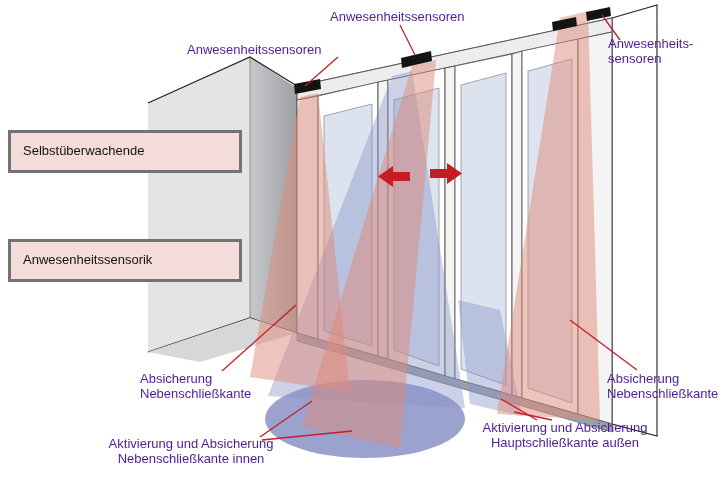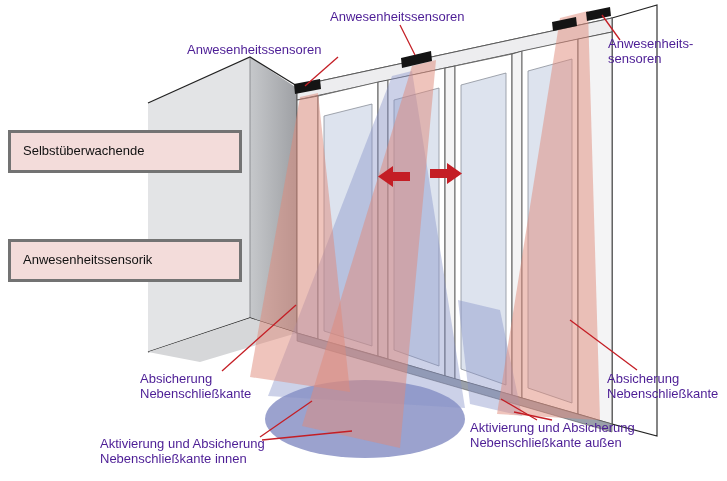--- a/index.html
+++ b/index.html
@@ -1,21 +1,21 @@
 <!DOCTYPE html>
 <html style="--accent-red: #c41e25; --zone-pink: #e08a7a; --zone-blue: #8691c8; --ellipse-blue: #8a92c6; --glass-blue: #dde3ee; --box-bg: #f3dcda; --wall-gray: #b2b4b8;"><head>
 <meta charset="utf-8">
 <style>
   html,body{margin:0;padding:0;background:#fff;}
   #stage{position:relative;width:727px;height:481px;background:#fff;overflow:hidden;
          font-family:"Liberation Sans",sans-serif;}
   #scene{position:absolute;left:0;top:0;z-index:1;}
   .lbl{position:absolute;z-index:3;font-size:13px;color:#4c1d95;line-height:1.18;white-space:nowrap;}
   .lbl span{display:block;}
-  .lbl.center{white-space:normal;}
+  .lbl.center{text-align:center;white-space:normal;}
   .info-box{position:absolute;left:8px;z-index:3;width:204px;
             background:var(--box-bg,#f3dcda);border:3px solid #737373;
             padding:10px 12px;font-size:13px;color:#111;line-height:1.3;}
   .info-box span{display:block;}
   
   .outline{stroke:#222;stroke-width:1.2;fill:none;}
   .frame{fill:#fbfbfc;stroke:#5a5a5a;stroke-width:1;}
   .beam{fill:#ededef;stroke:#5a5a5a;stroke-width:1;}
   .mullion{fill:#f4f4f5;stroke:#5a5a5a;stroke-width:1;}
   .panel{fill:#ffffff;stroke:#6a6a6a;stroke-width:1;}
@@ -126,21 +126,21 @@
     <span>Nebenschließkante</span>
   </div>
 
   <div class="lbl center" style="left:100px;top:436px;width:182px;">
     <span>Aktivierung und Absicherung</span>
     <span>Nebenschließkante innen</span>
   </div>
 
   <div class="lbl center" style="left:470px;top:420px;width:190px;">
     <span>Aktivierung und Absicherung</span>
-    <span>Nebenschließkante außen</span>
+    <span>Hauptschließkante außen</span>
   </div>
 
   <div class="lbl" style="left:607px;top:371px;">
     <span>Absicherung</span>
     <span>Nebenschließkante</span>
   </div>
 
 </div>
 
 </body></html>

